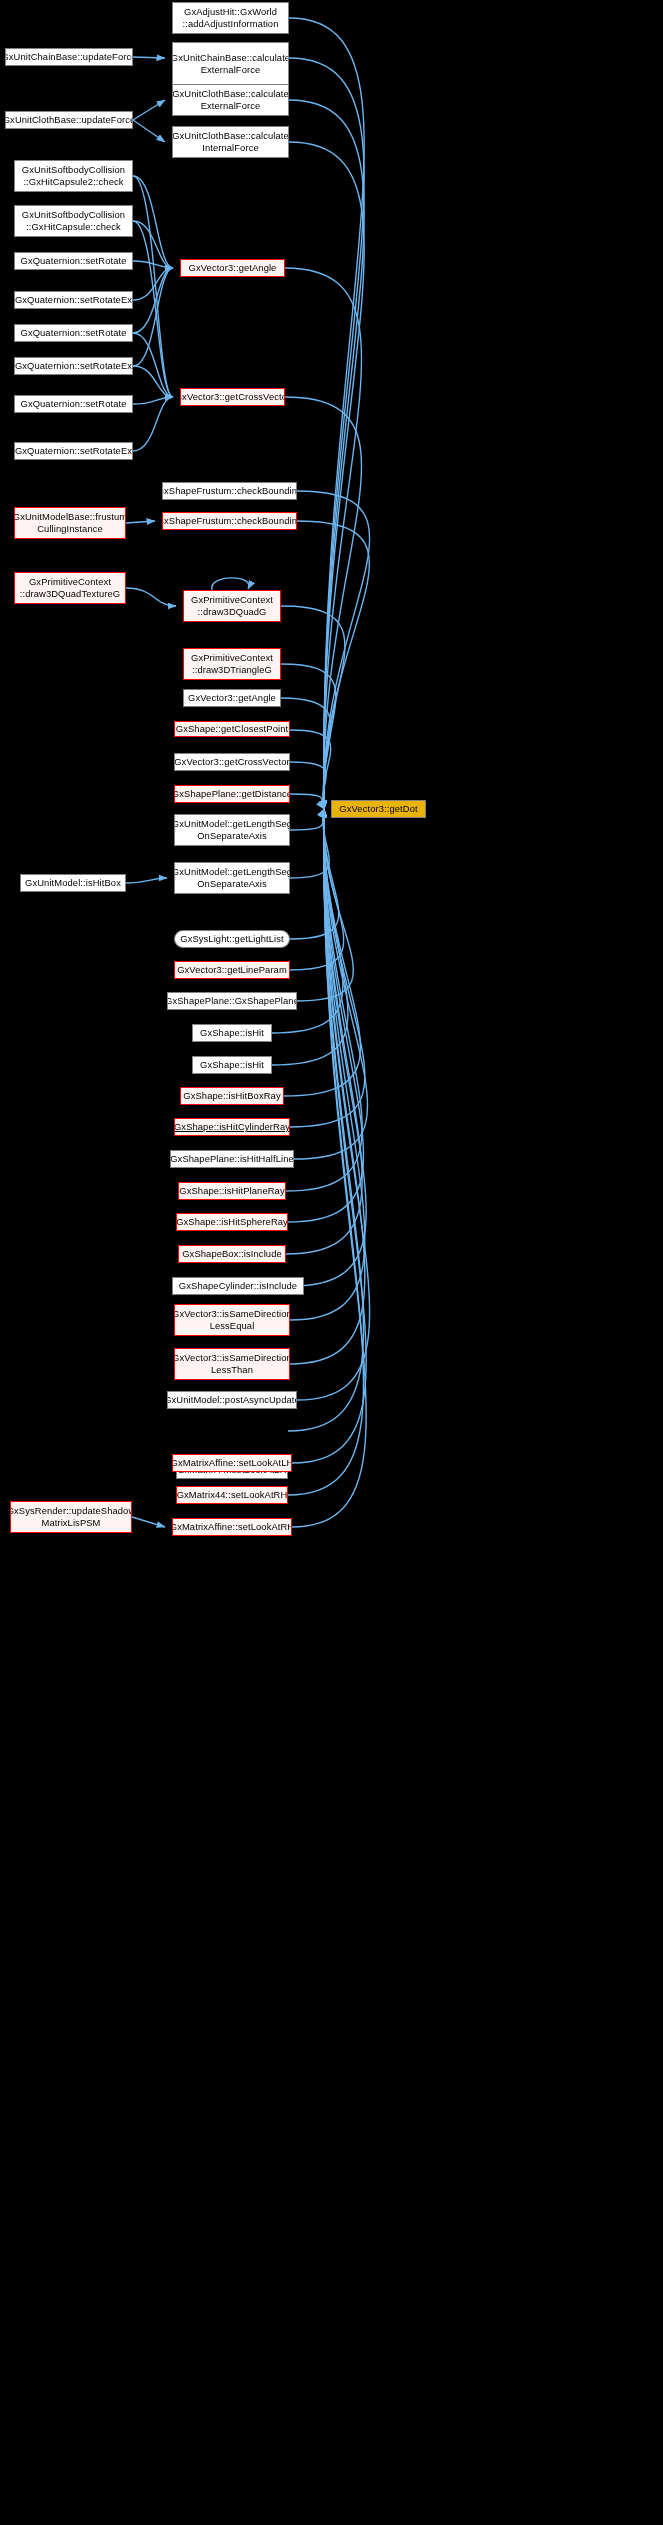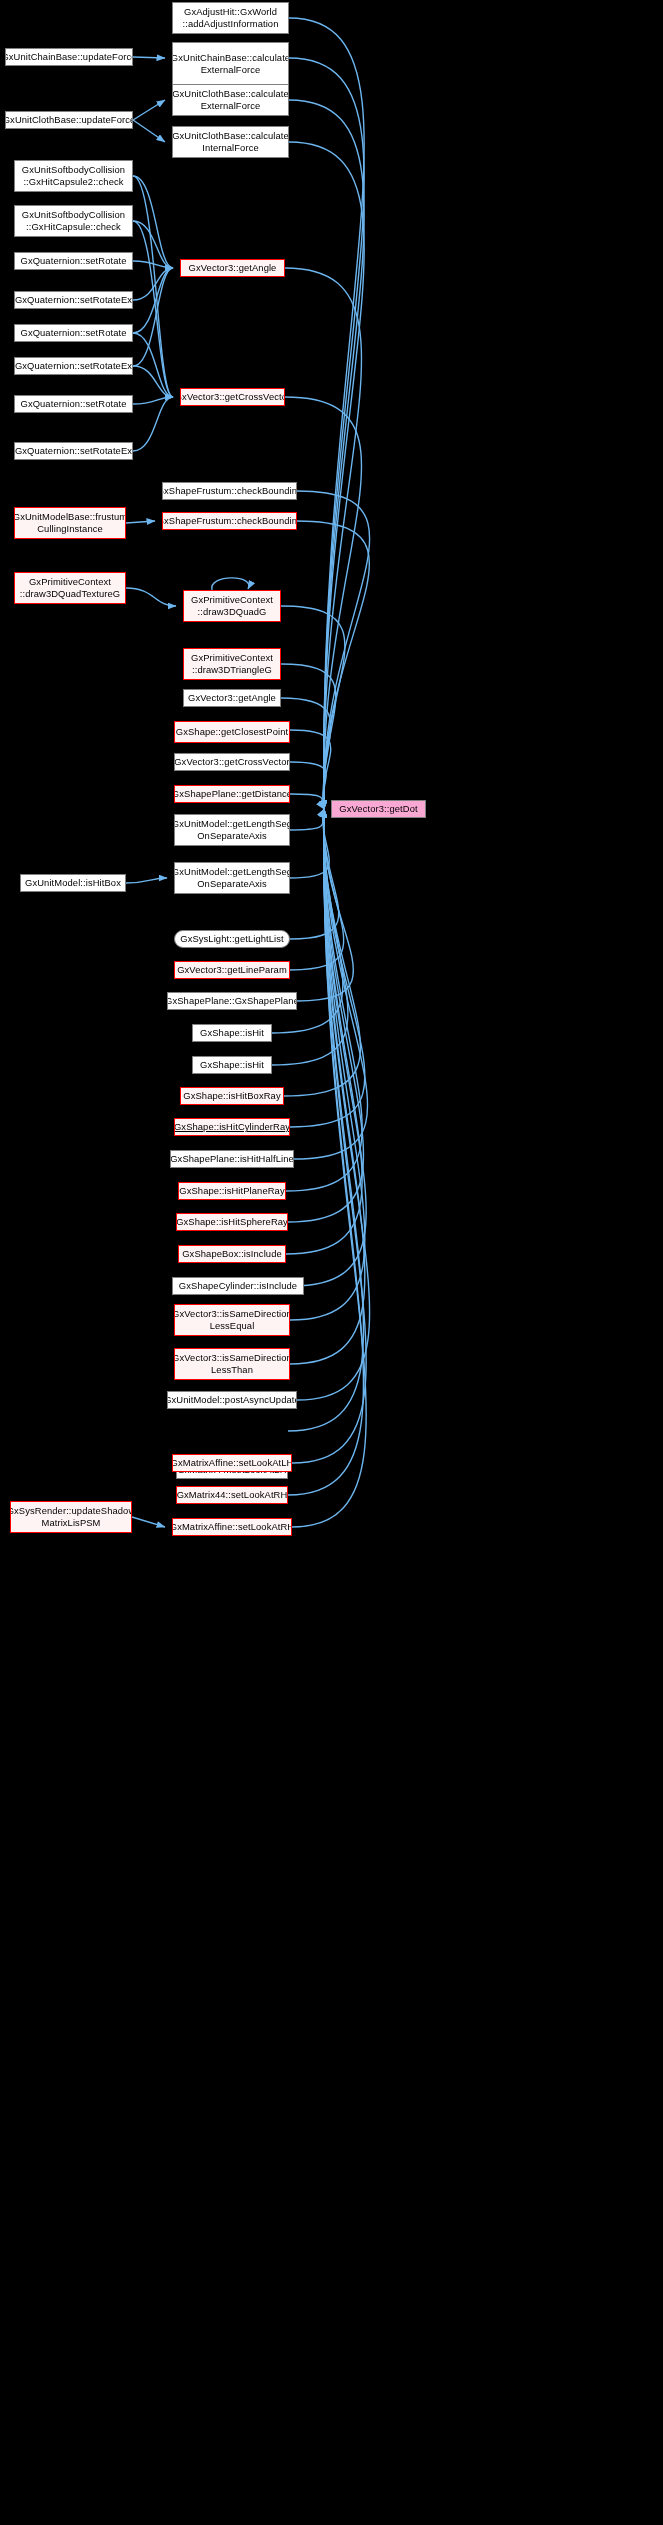--- a/index.html
+++ b/index.html
@@ -38,21 +38,21 @@
     white-space: pre-line;
     letter-spacing: 0.1px;
     padding: 0 2px;
     overflow: hidden;
   }
   .node.red {
     border: 1.6px solid #ff0000;
     background: #fff4f4;
   }
   .node.target {
-    background: #f9a8d4;
+    background: #eab308;
     border: 1px solid #808080;
   }
 </style>
 </head>
 <body>
 
 <div id="graph">
   <svg class="edges" id="edge-layer" viewBox="0 0 663 2525" width="663" height="2525" xmlns="http://www.w3.org/2000/svg">
     <defs>
       <marker id="arrow" markerWidth="9" markerHeight="7" refX="8.5" refY="3.5" orient="auto" markerUnits="userSpaceOnUse">
@@ -144,21 +144,21 @@
       <div class="node red" style="left: 14px; top: 507px; width: 112px; height: 32px;">GxUnitModelBase::frustum
 CullingInstance</div>
       <div class="node red" style="left: 162px; top: 512px; width: 135px; height: 18px;">GxShapeFrustum::checkBounding</div>
       <div class="node red" style="left: 14px; top: 572px; width: 112px; height: 32px;">GxPrimitiveContext
 ::draw3DQuadTextureG</div>
       <div class="node red" style="left: 183px; top: 590px; width: 98px; height: 32px;">GxPrimitiveContext
 ::draw3DQuadG</div>
       <div class="node red" style="left: 183px; top: 648px; width: 98px; height: 32px;">GxPrimitiveContext
 ::draw3DTriangleG</div>
       <div class="node" style="left: 183px; top: 689px; width: 98px; height: 18px;">GxVector3::getAngle</div>
-      <div class="node red" style="left: 174px; top: 721px; width: 116px; height: 22px;">GxShape::getClosestPoint</div>
+      <div class="node red" style="left: 174px; top: 721px; width: 116px; height: 16px;">GxShape::getClosestPoint</div>
       <div class="node" style="left: 174px; top: 753px; width: 116px; height: 18px;">GxVector3::getCrossVector</div>
       <div class="node red" style="left: 174px; top: 785px; width: 116px; height: 18px;">GxShapePlane::getDistance</div>
       <div class="node" style="left: 174px; top: 814px; width: 116px; height: 32px;">GxUnitModel::getLengthSeg
 OnSeparateAxis</div>
       <div class="node" style="left: 20px; top: 874px; width: 106px; height: 18px;">GxUnitModel::isHitBox</div>
       <div class="node" style="left: 174px; top: 862px; width: 116px; height: 32px;">GxUnitModel::getLengthSeg
 OnSeparateAxis</div>
       <div class="node" style="left: 174px; top: 930px; width: 116px; height: 18px; border-radius: 9px;">GxSysLight::getLightList</div>
       <div class="node red" style="left: 174px; top: 961px; width: 116px; height: 18px;">GxVector3::getLineParam</div>
       <div class="node" style="left: 167px; top: 992px; width: 130px; height: 18px;">GxShapePlane::GxShapePlane</div>

